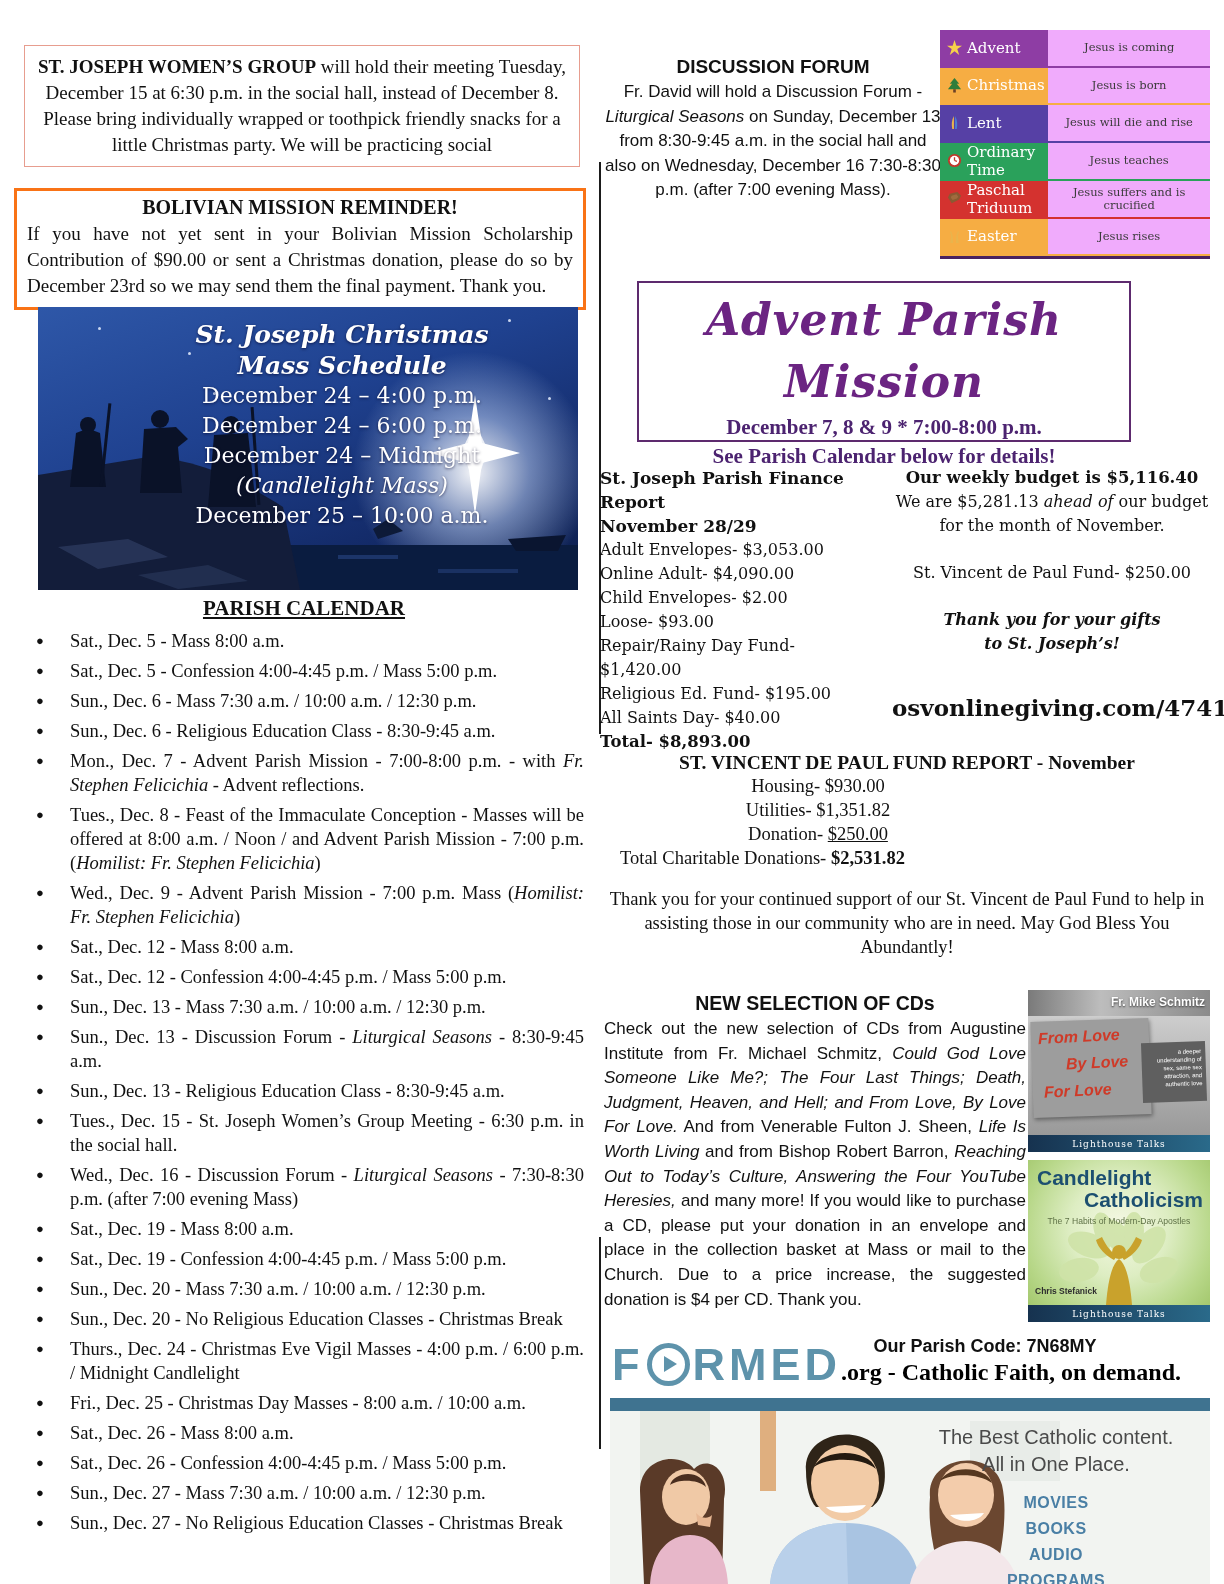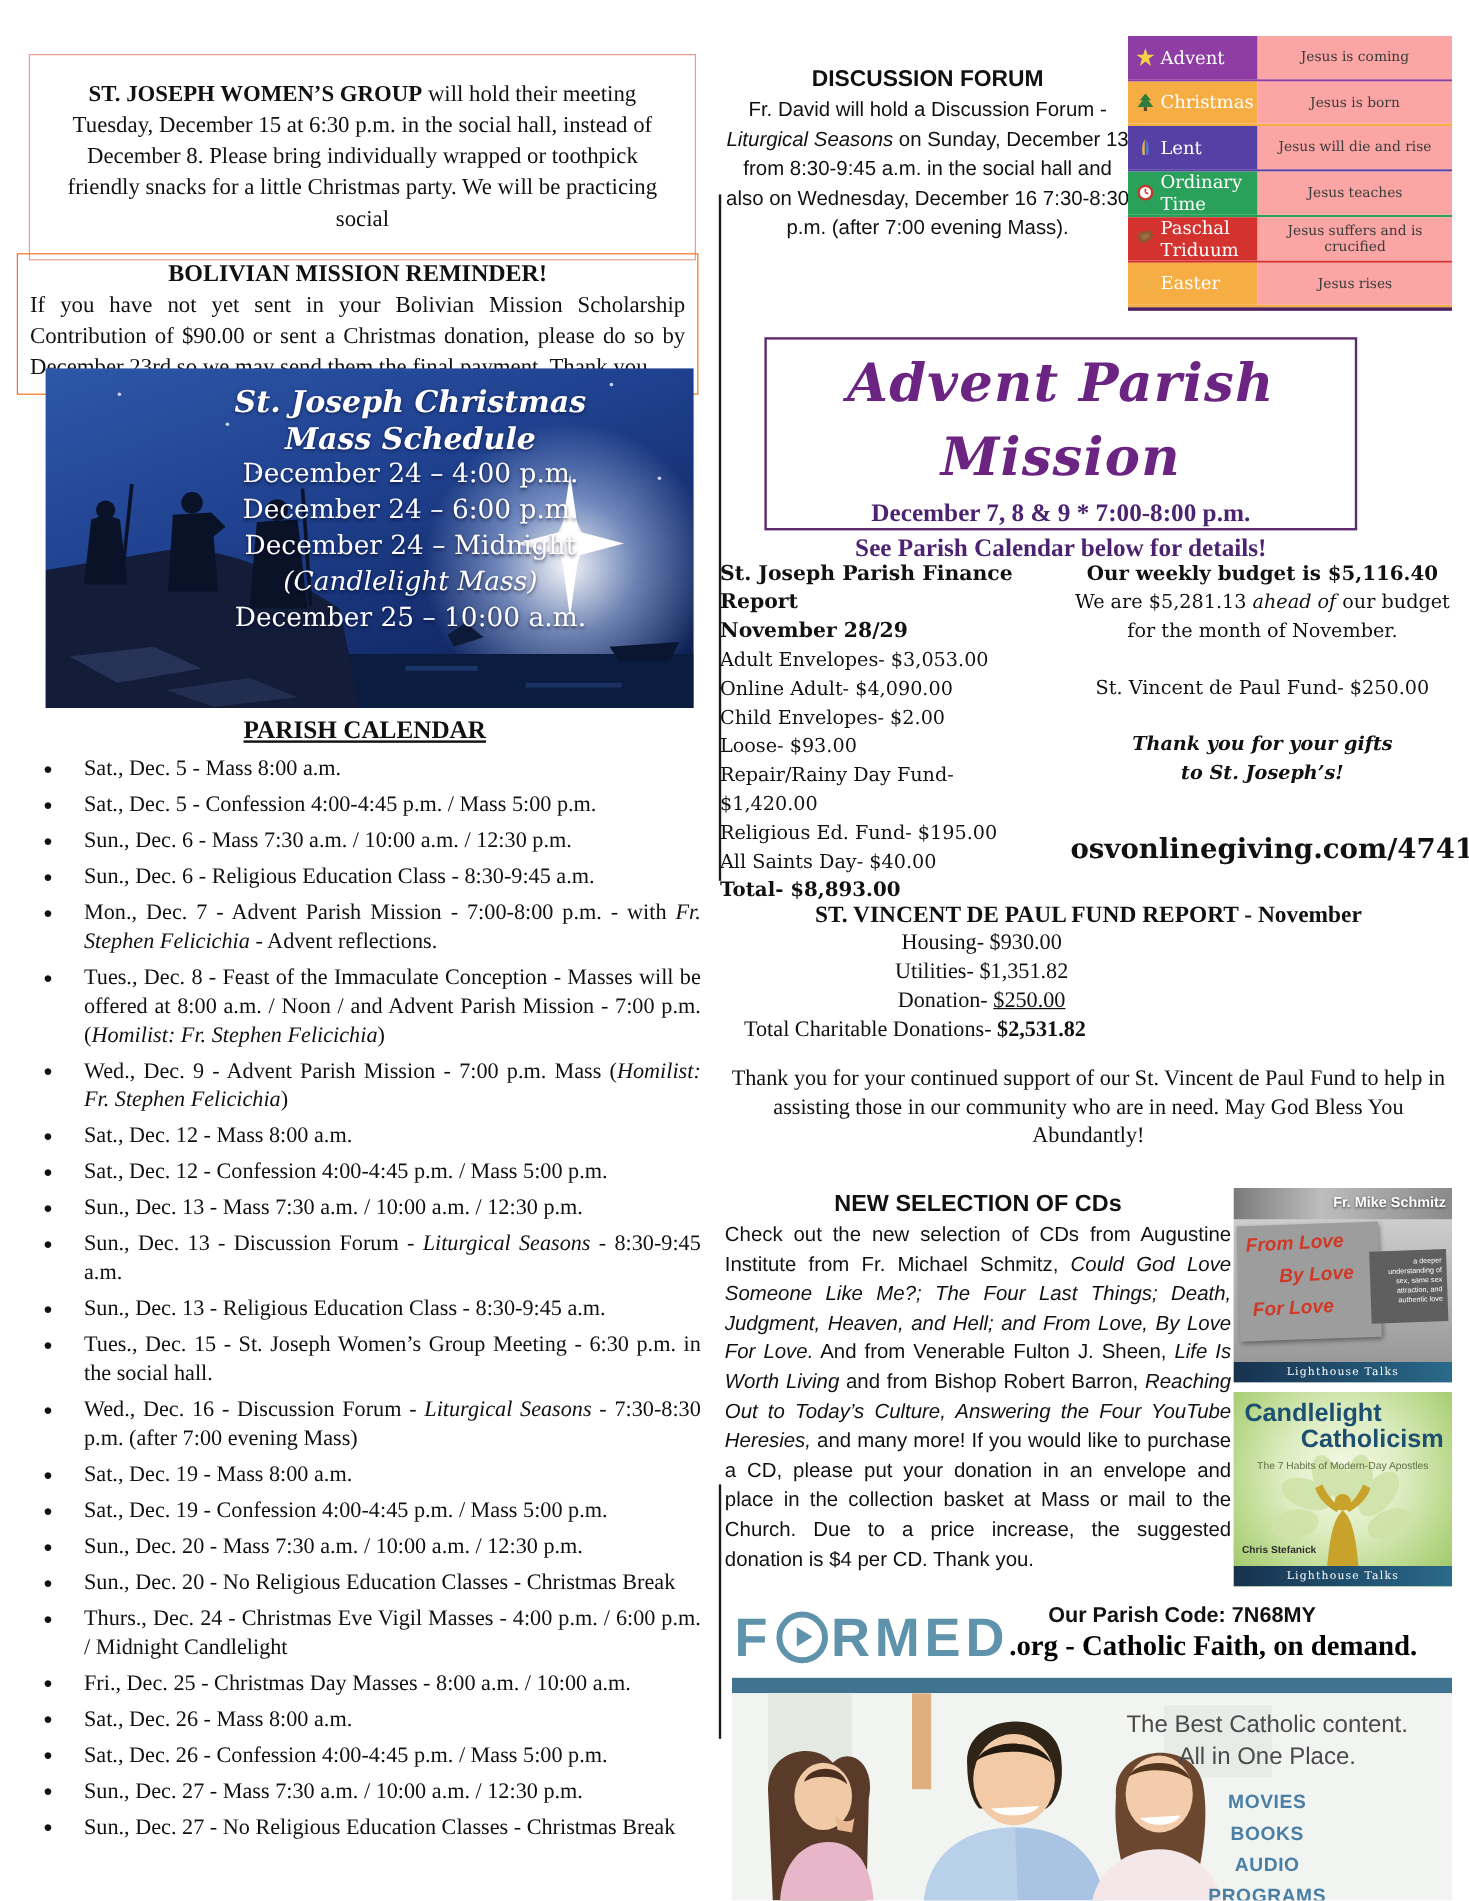--- a/index.html
+++ b/index.html
@@ -5,22 +5,22 @@
   html,body{margin:0;padding:0;background:#ffffff;}
   .page{position:relative;width:1224px;height:1584px;background:#fff;overflow:hidden;
         font-family:"Liberation Serif",serif;color:#111;}
   .it{font-style:italic}.bd{font-weight:bold}.un{text-decoration:underline}
 
   
   .womens-box{position:absolute;left:24px;top:45px;width:536px;border:1px solid var(--salmon-border);
     padding:8px 9px;text-align:center;font-size:19px;line-height:26px;}
   .womens-box .lead{font-weight:bold;}
 
-  .bolivian-box{position:absolute;left:14px;top:188px;width:546px;border:1px solid #f97316;
-    padding:5px 10px 8px;margin-top:23px;}
+  .bolivian-box{position:absolute;left:14px;top:188px;width:546px;border:3px solid #f97316;
+    padding:5px 10px 8px;}
   .bolivian-box h3{margin:0 0 2px;text-align:center;font-size:20px;}
   .bolivian-box p{margin:0;text-align:justify;font-size:19px;line-height:26px;}
 
   .mass-img{position:absolute;left:38px;top:307px;width:540px;height:283px;overflow:hidden;
     background:linear-gradient(160deg,#2e57a8 0%,#1f418f 40%,#142c6b 72%,#0c1d4a 100%);}
   .mass-glow{position:absolute;right:-20px;top:40px;width:250px;height:250px;border-radius:50%;
     background:radial-gradient(circle,rgba(255,255,255,.95) 0%,rgba(200,220,255,.5) 32%,rgba(130,170,235,0) 68%);}
   .mass-star{position:absolute;right:58px;top:88px;width:90px;height:120px;}
   .mass-scene{position:absolute;left:0;bottom:0;width:540px;height:283px;}
   .sky-dot{position:absolute;width:3px;height:3px;border-radius:50%;background:#e8f0ff;opacity:.85;}
@@ -47,21 +47,21 @@
   .discussion h3{margin:0 0 2px;font-size:19px;}
   .discussion p{margin:0;font-size:17px;line-height:24.5px;}
 
   .liturgical{position:absolute;left:940px;top:30px;width:270px;height:226px;
     border-bottom:3px solid #4a2260;display:flex;flex-direction:column;}
   .lit-row{flex:1;display:flex;border-bottom:2px solid #888;}
   .lit-left{width:41%;display:flex;align-items:center;gap:5px;padding-left:7px;color:#fff;
     font-family:"DejaVu Serif",serif;font-size:15px;}
   .lit-icon{display:inline-flex;width:15px;height:15px;}
   .lit-icon svg{width:15px;height:15px;}
-  .lit-right{width:59%;background:#fca5a5;display:flex;align-items:center;justify-content:center;
+  .lit-right{width:59%;background:#f0abfc;display:flex;align-items:center;justify-content:center;
     text-align:center;color:#3b3b3b;font-family:"DejaVu Serif",serif;font-size:11.5px;line-height:13px;
     padding:0 8px;}
 
   .advent-box{position:absolute;left:637px;top:281px;width:490px;height:151px;
     border:2px solid var(--advent-border);text-align:center;padding-top:6px;}
   .script-title{font-family:"DejaVu Serif",serif;font-style:italic;font-weight:bold;
     font-size:44px;line-height:62px;color:var(--accent-purple);letter-spacing:1px;}
   .am-line{font-size:21px;line-height:29px;font-weight:bold;color:#4c2370;}
 
   .finance{position:absolute;left:600px;top:466px;width:304px;text-align:left;
@@ -128,21 +128,21 @@
   .bt1{font-size:20px;line-height:27px;color:#4a4a4a;}
   .bt-items{margin-top:12px;}
   .bt-items div{color:var(--banner-link);font-weight:bold;font-size:16px;line-height:26px;letter-spacing:.5px;}
 </style>
 </head>
 <body>
 
 <div class="page">
 
   <section class="womens-box">
-    <p style="margin:12px"><span class="lead">ST. JOSEPH WOMEN’S GROUP</span><span> will hold their meeting Tuesday, December 15 at 6:30 p.m. in the social hall, instead of December 8. Please bring individually wrapped or toothpick friendly snacks for a little Christmas party. We will be practicing social</span></p>
+    <p style="margin:0"><span class="lead">ST. JOSEPH WOMEN’S GROUP</span><span> will hold their meeting Tuesday, December 15 at 6:30 p.m. in the social hall, instead of December 8. Please bring individually wrapped or toothpick friendly snacks for a little Christmas party. We will be practicing social</span></p>
   </section>
 
   <section class="bolivian-box">
     <h3>BOLIVIAN MISSION REMINDER!</h3>
     <p>If you have not yet sent in your Bolivian Mission Scholarship Contribution of $90.00 or sent a Christmas donation, please do so by December 23rd so we may send them the final payment. Thank you.</p>
   </section>
 
   <div class="mass-img">
     <div class="mass-glow"></div>
     <svg class="mass-scene" viewBox="0 0 540 283">

